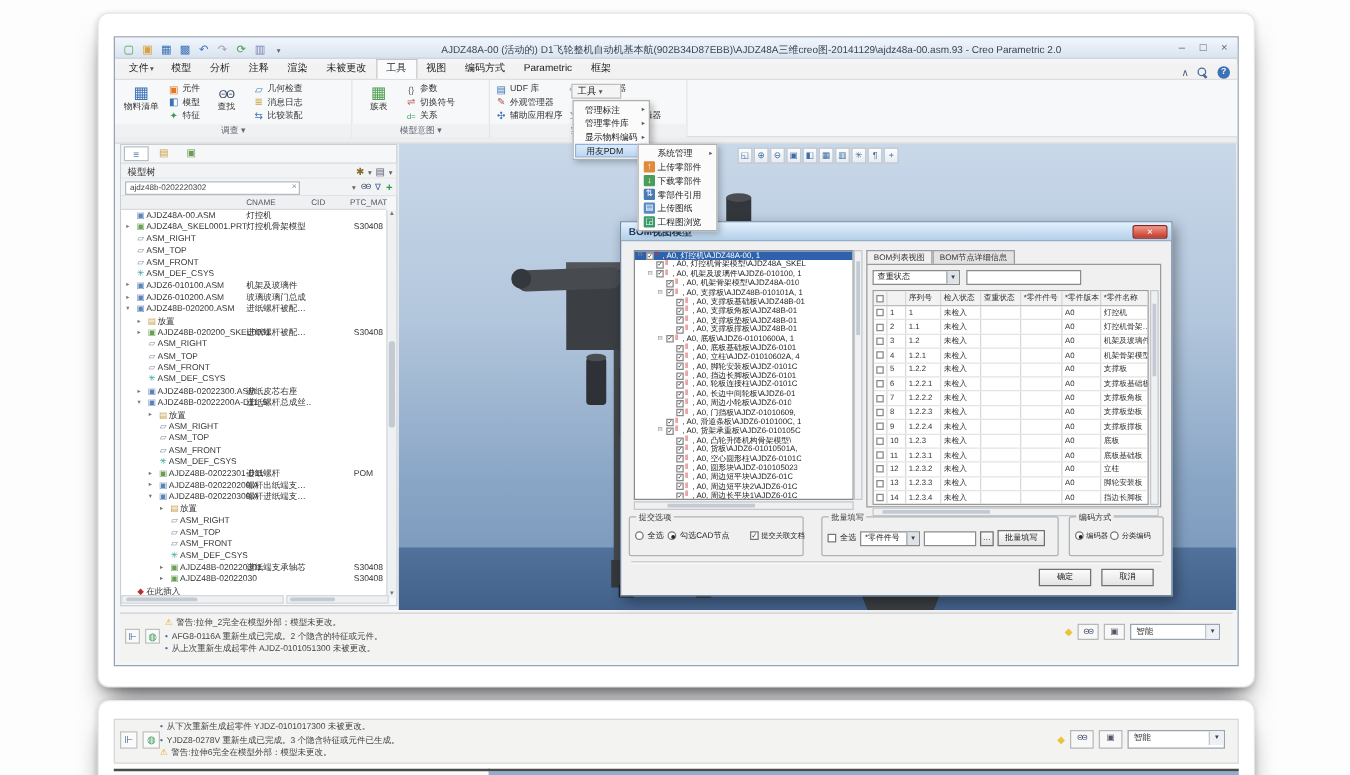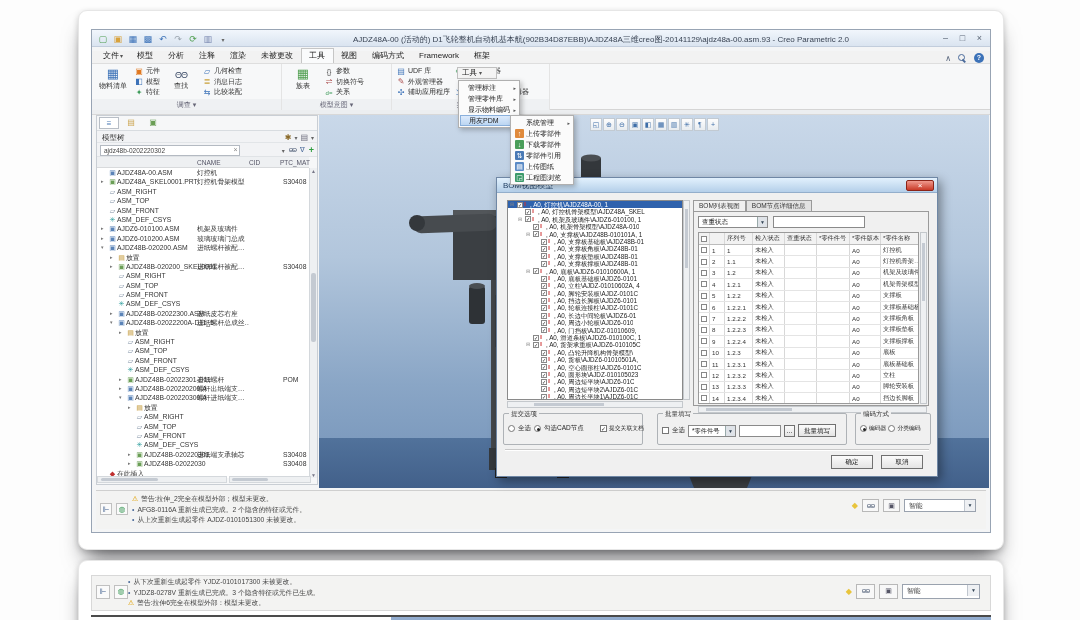--- a/index.html
+++ b/index.html
@@ -126,21 +126,21 @@
   .mic[data-icon="upload"]::before{content:"↑";}
   .mic[data-icon="download"]::before{content:"↓";}
   .mic[data-icon="refs"]::before{content:"⇅";}
   .mic[data-icon="sheet"]::before{content:"▤";}
   .mic[data-icon="browse"]::before{content:"◲";}
 
   
   .dlg{position:absolute;left:404px;top:147px;width:442px;height:300px;background:#f0f0f0;
        border:1px solid #6f87a5;box-shadow:3px 4px 10px rgba(0,0,0,.4);z-index:20;}
   .dlgtitle{position:absolute;left:0;top:0;right:0;height:15px;background:linear-gradient(#e2f1fd,#b4cfe9);
-            border-bottom:1px solid #93aecb;font-size:8px;font-weight:normal;color:#1c3a5e;
+            border-bottom:1px solid #93aecb;font-size:8px;font-weight:bold;color:#1c3a5e;
             line-height:15px;padding-left:6px;}
   .dlgclose{position:absolute;right:3px;top:2px;width:28px;height:11px;border-radius:2px;color:#fff;
             background:linear-gradient(#f09a8e,#c93a28);border:1px solid #8c2418;text-align:center;
             font-size:8px;line-height:9px;}
   .dtree{position:absolute;left:10px;top:22px;width:176px;height:200px;background:#fff;
          border:1px solid #8a8a8a;overflow:hidden;}
   .drow{height:7.4px;display:flex;align-items:center;font-size:6.3px;line-height:7.4px;white-space:nowrap;
         padding-left:2px;color:#222;}
   .drow[data-lv="1"]{padding-left:10px;} .drow[data-lv="2"]{padding-left:18px;} .drow[data-lv="3"]{padding-left:26px;}
   .drow .exp{width:6px;font-size:5px;color:#888;flex:none;}
@@ -318,21 +318,21 @@
           <span class="mtab"><i style="font-style:normal">渲染</i><i class="ta" style="font-style:normal"></i></span>
 
           <span class="mtab"><i style="font-style:normal">未被更改</i><i class="ta" style="font-style:normal"></i></span>
 
           <span class="mtab" data-state="active"><i style="font-style:normal">工具</i><i class="ta" style="font-style:normal"></i></span>
 
           <span class="mtab"><i style="font-style:normal">视图</i><i class="ta" style="font-style:normal"></i></span>
 
           <span class="mtab"><i style="font-style:normal">编码方式</i><i class="ta" style="font-style:normal"></i></span>
 
-          <span class="mtab"><i style="font-style:normal">Framework</i><i class="ta" style="font-style:normal"></i></span>
+          <span class="mtab"><i style="font-style:normal">Parametric</i><i class="ta" style="font-style:normal"></i></span>
 
           <span class="mtab"><i style="font-style:normal">框架</i><i class="ta" style="font-style:normal"></i></span>
         </div>
       <div class="mrights">
         <span class="g">∧</span>
         <span class="mag"></span>
         <span class="helpdot">?</span>
       </div>
 
       <div class="ribbon">

